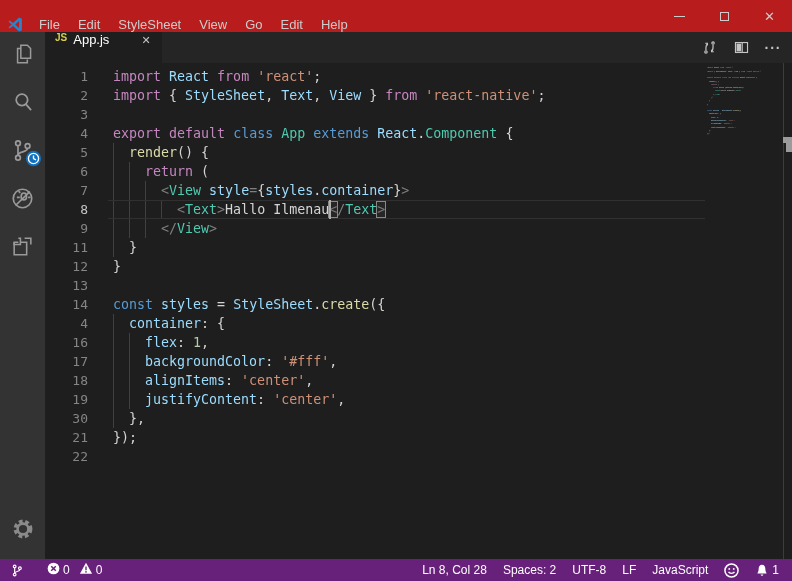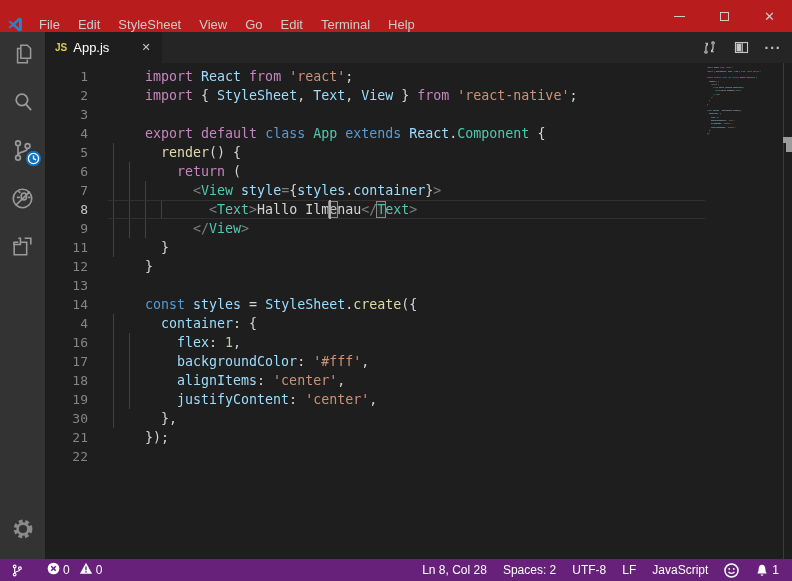--- a/index.html
+++ b/index.html
@@ -19,34 +19,34 @@
   .win-btn { width:45px; height:32px; display:flex; align-items:center; justify-content:center; color:#CCCCCC; font-size:13px; }
   .win-btn .bar { width:11px; height:1px; background:#CCCCCC; display:block; }
   .win-btn .sq { width:9px; height:9px; border:1px solid #CCCCCC; display:block; }
   
   .activitybar { position:absolute; top:32px; left:0; width:45px; bottom:22px; background:#333333; }
   .act-item { width:45px; height:48px; display:flex; align-items:center; justify-content:center; position:relative; }
   .act-badge { position:absolute; right:3px; bottom:5px; }
   .act-gear { position:absolute; bottom:8px; left:0; width:45px; height:40px; display:flex; align-items:center; justify-content:center; }
   
   .tabbar { position:absolute; top:32px; left:45px; right:0; height:31px; background:#252526; display:flex; }
-  .tab { width:117px; height:31px; background:#1E1E1E; color:#FFFFFF; display:flex; align-items:center; font-size:13px; padding:0 8px 0 10px; }
+  .tab { width:117px; height:31px; background:#1E1E1E; color:#FFFFFF; display:flex; align-items:flex-start; font-size:13px; padding:0 8px 0 10px; }
   .tab-js-icon { color:#D8CE4A; font-weight:bold; font-size:10px; margin-right:6px; letter-spacing:0; }
   .tab-label { flex:0 0 auto; }
   .tab-close { margin-left:auto; color:#C5C5C5; font-size:11px; width:16px; height:16px; display:flex; align-items:center; justify-content:center; border-radius:3px; }
   .editor-actions { position:absolute; right:4px; top:0; height:31px; display:flex; align-items:center; gap:10px; padding-right:4px; }
   .ed-action { width:22px; height:22px; display:flex; align-items:center; justify-content:center; color:#C5C5C5; }
   .ed-more { font-size:14px; letter-spacing:1px; color:#C5C5C5; font-weight:bold; }
   
   .editor { position:absolute; top:63px; left:45px; right:0; bottom:22px; background:#1E1E1E; overflow:hidden; }
   .code-lines { position:absolute; top:0; left:0; right:0; padding-top:4px; font-family:"DejaVu Sans Mono", monospace; font-size:13.3px; }
   .row { position:relative; height:19px; line-height:19px; white-space:pre; }
   .ln { position:absolute; left:0; width:68px; padding-right:25px; text-align:right; color:#858585; font-size:13px; }
   .ln.active { color:#C6C6C6; }
-  .code { position:absolute; left:68px; white-space:pre;margin-left:32px; }
+  .code { position:absolute; left:68px; white-space:pre; }
   .guide { position:absolute; top:0; bottom:0; width:1px; background:#404040; }
   .curline-border { position:absolute; left:63px; width:597px; height:19px; border-top:1px solid #303031; border-bottom:1px solid #303031; pointer-events:none; }
   .cursor-caret { position:absolute; width:2px; height:19px; background:#AEAFAD; }
   .bbox { position:absolute; width:10px; height:17px; margin-top:1px; border:1px solid #888888; background:rgba(90,90,90,0.15); }
   
   .minimap { position:absolute; left:660px; top:0; width:78px; bottom:0; overflow:hidden; }
   .minimap-content { position:absolute; top:3px; left:2px; transform:scale(0.125,0.173); transform-origin:0 0; font-family:"DejaVu Sans Mono", monospace; font-size:13.3px; width:6000px; }
   .mline { height:19px; line-height:19px; white-space:pre; }
   .ov-line { position:absolute; left:738px; top:0; bottom:0; width:1px; background:#3c3c3c; }
   .ov-marker-a { position:absolute; right:0; width:9px; height:6px; background:#9b9b9b; top:74px; }
@@ -72,21 +72,20 @@
         <path fill="#2D81C6" d="M17 2 L21 4 V20 L17 22 L8.5 14.2 L4 17.6 L2 16.4 L6.4 12 L2 7.6 L4 6.4 L8.5 9.8 Z M17 7.2 L11.7 12 L17 16.8 Z"></path>
       </svg>
     </span>
     <div class="menus">
         <span class="menu-item">File</span>
         <span class="menu-item">Edit</span>
         <span class="menu-item">StyleSheet</span>
         <span class="menu-item">View</span>
         <span class="menu-item">Go</span>
         <span class="menu-item">Edit</span>
-        <span class="menu-item">Terminal</span>
         <span class="menu-item">Help</span>
       </div>
     <div class="win-controls">
       <span class="win-btn">
           <span class="bar"></span>
         </span>
       <span class="win-btn">
           <span class="sq"></span>
         </span>
       <span class="win-btn">✕</span>

